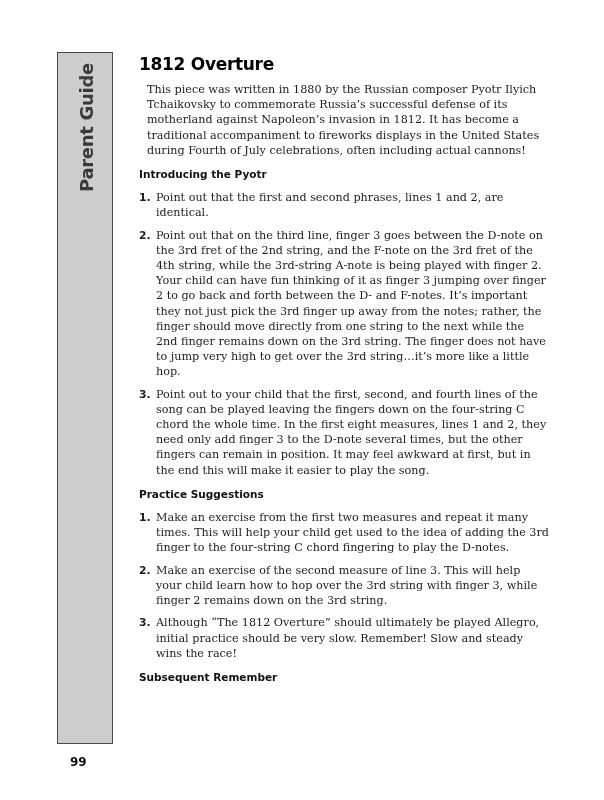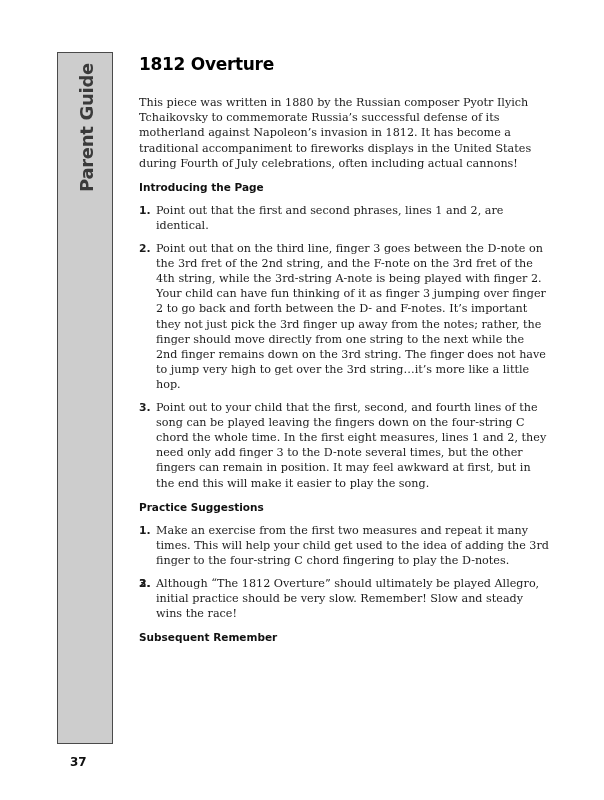--- a/index.html
+++ b/index.html
@@ -22,24 +22,24 @@
     .page-num {
       position: absolute; left: 70px; top: 755px;
       font-family: "DejaVu Sans", sans-serif; font-weight: bold; font-size: 12px; color: #111;
     }
     .content {
       position: absolute; left: 139px; top: 54px; width: 410px;
       font-family: "DejaVu Serif", serif; font-size: 11.2px; line-height: 15.2px; color: #1c1c1c;
     }
     .title {
       font-family: "DejaVu Sans", sans-serif; font-weight: bold; font-size: 17px;
-      line-height: 20px; margin: 0 0 21px 0; color: #000;
+      line-height: 20px; margin: 0 0 6px 0; color: #000;
       letter-spacing: -0.3px;
     }
-    p { margin: 0; }
+    p { margin: 8px; }
     .h {
       font-family: "DejaVu Sans", sans-serif; font-weight: bold; font-size: 10.5px;
       margin: 9px 0 8px 0; color: #111;
     }
     ol { list-style: none; margin: 0; padding: 0; }
     ol li { position: relative; padding-left: 17px; margin-bottom: 7px; }
     ol li .n {
       position: absolute; left: 0; top: 0;
       font-family: "DejaVu Sans", sans-serif; font-weight: bold; font-size: 10.8px;
     }
@@ -48,30 +48,30 @@
 <body>
 
 <div class="side-tab">
   <div class="side-tab-label">Parent Guide</div>
 </div>
 
 <div class="content">
   <h1 class="title">1812 Overture</h1>
   <p>This piece was written in 1880 by the Russian composer Pyotr Ilyich Tchaikovsky to commemorate Russia’s successful defense of its motherland against Napoleon’s invasion in 1812. It has become a traditional accompaniment to fireworks displays in the United States during Fourth of July celebrations, often including actual cannons!</p>
 
-  <div class="h">Introducing the Page</div>
+  <div class="h">Introducing the Pyotr</div>
   <ol>
     <li><span class="n">1.</span><span>Point out that the first and second phrases, lines 1 and 2, are identical.</span></li>
     <li><span class="n">2.</span><span>Point out that on the third line, finger 3 goes between the D-note on the 3rd fret of the 2nd string, and the F-note on the 3rd fret of the 4th string, while the 3rd-string A-note is being played with finger 2. Your child can have fun thinking of it as finger 3 jumping over finger 2 to go back and forth between the D- and F-notes. It’s important they not just pick the 3rd finger up away from the notes; rather, the finger should move directly from one string to the next while the 2nd finger remains down on the 3rd string. The finger does not have to jump very high to get over the 3rd string…it’s more like a little hop.</span></li>
     <li><span class="n">3.</span><span>Point out to your child that the first, second, and fourth lines of the song can be played leaving the fingers down on the four-string C chord the whole time. In the first eight measures, lines 1 and 2, they need only add finger 3 to the D-note several times, but the other fingers can remain in position. It may feel awkward at first, but in the end this will make it easier to play the song.</span></li>
   </ol>
 
   <div class="h">Practice Suggestions</div>
   <ol>
     <li><span class="n">1.</span><span>Make an exercise from the first two measures and repeat it many times. This will help your child get used to the idea of adding the 3rd finger to the four-string C chord fingering to play the D-notes.</span></li>
-    <li><span class="n">2.</span></li>
+    <li><span class="n">2.</span><span>Make an exercise of the second measure of line 3. This will help your child learn how to hop over the 3rd string with finger 3, while finger 2 remains down on the 3rd string.</span></li>
     <li><span class="n">3.</span><span>Although “The 1812 Overture” should ultimately be played Allegro, initial practice should be very slow. Remember! Slow and steady wins the race!</span></li>
   </ol>
 
   <div class="h">Subsequent Remember</div>
 </div>
 
-<div class="page-num">37</div>
+<div class="page-num">99</div>
 
 </body></html>

